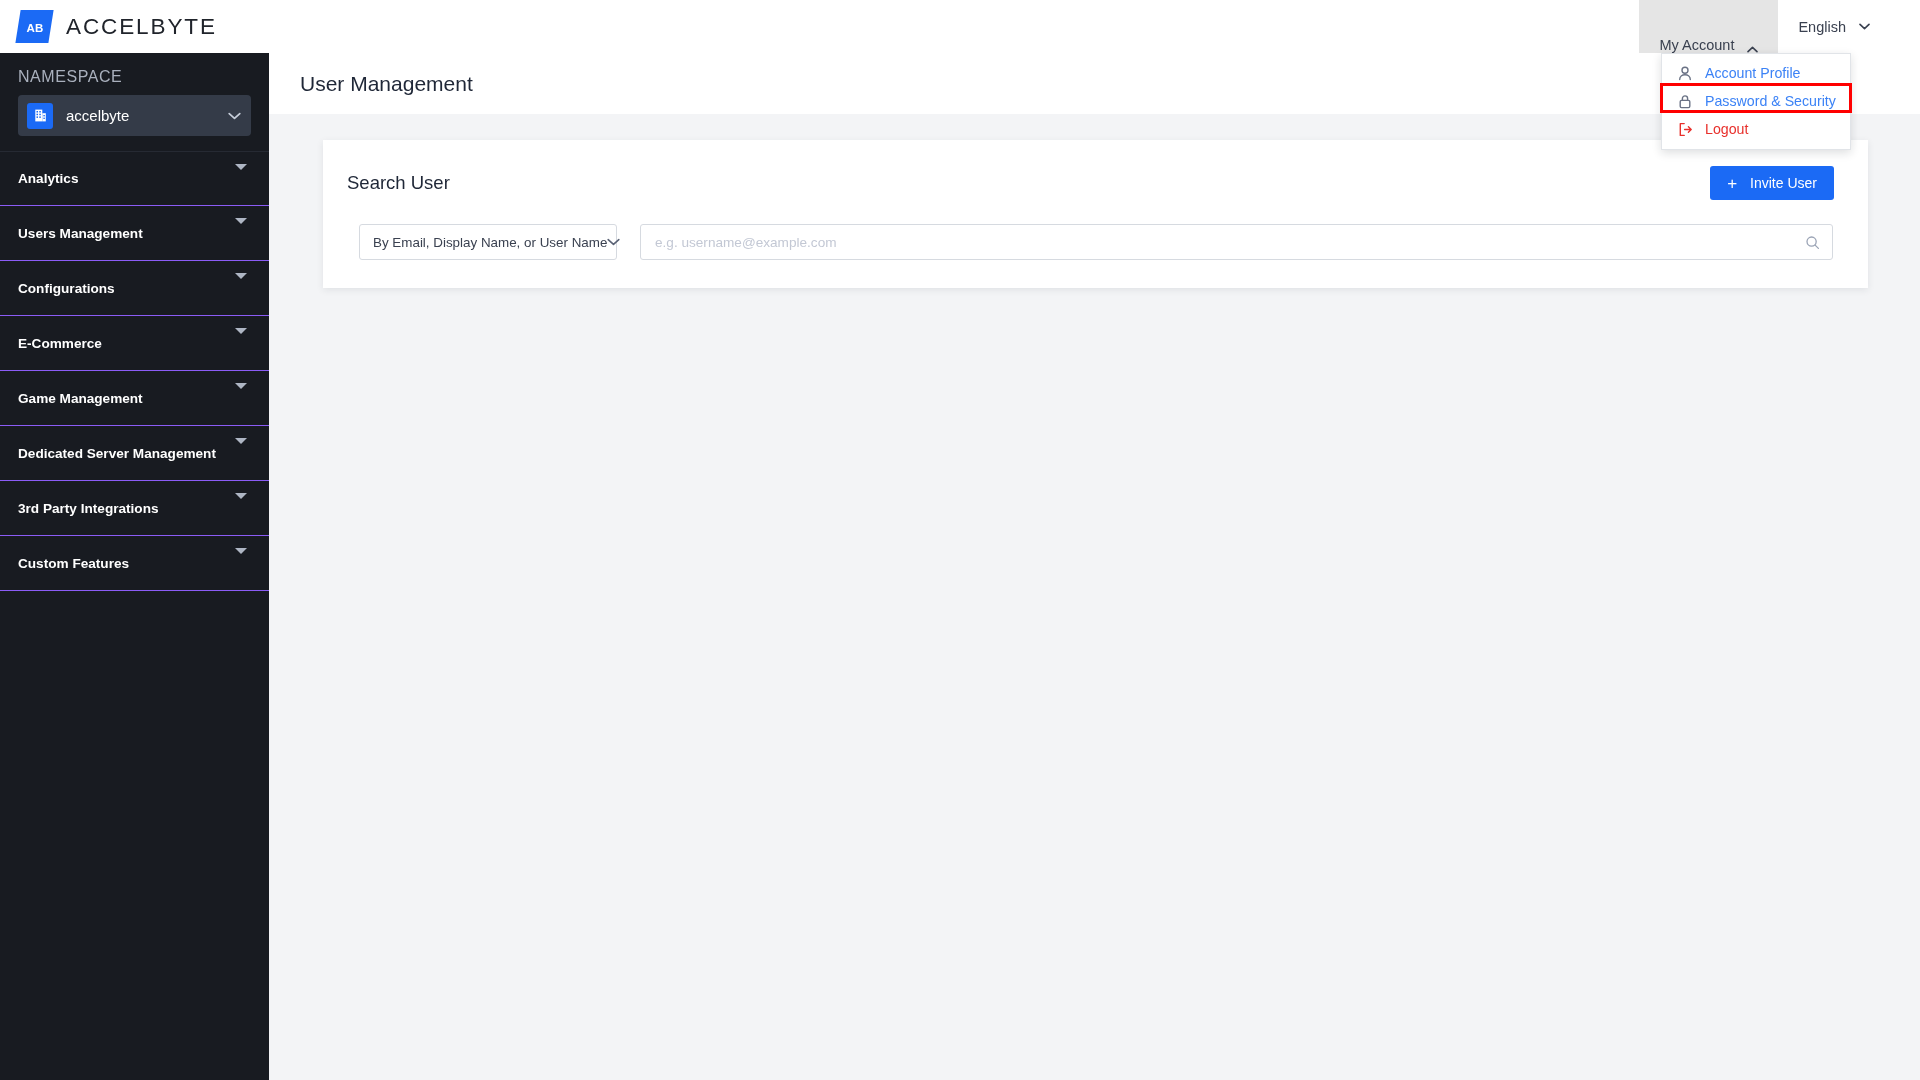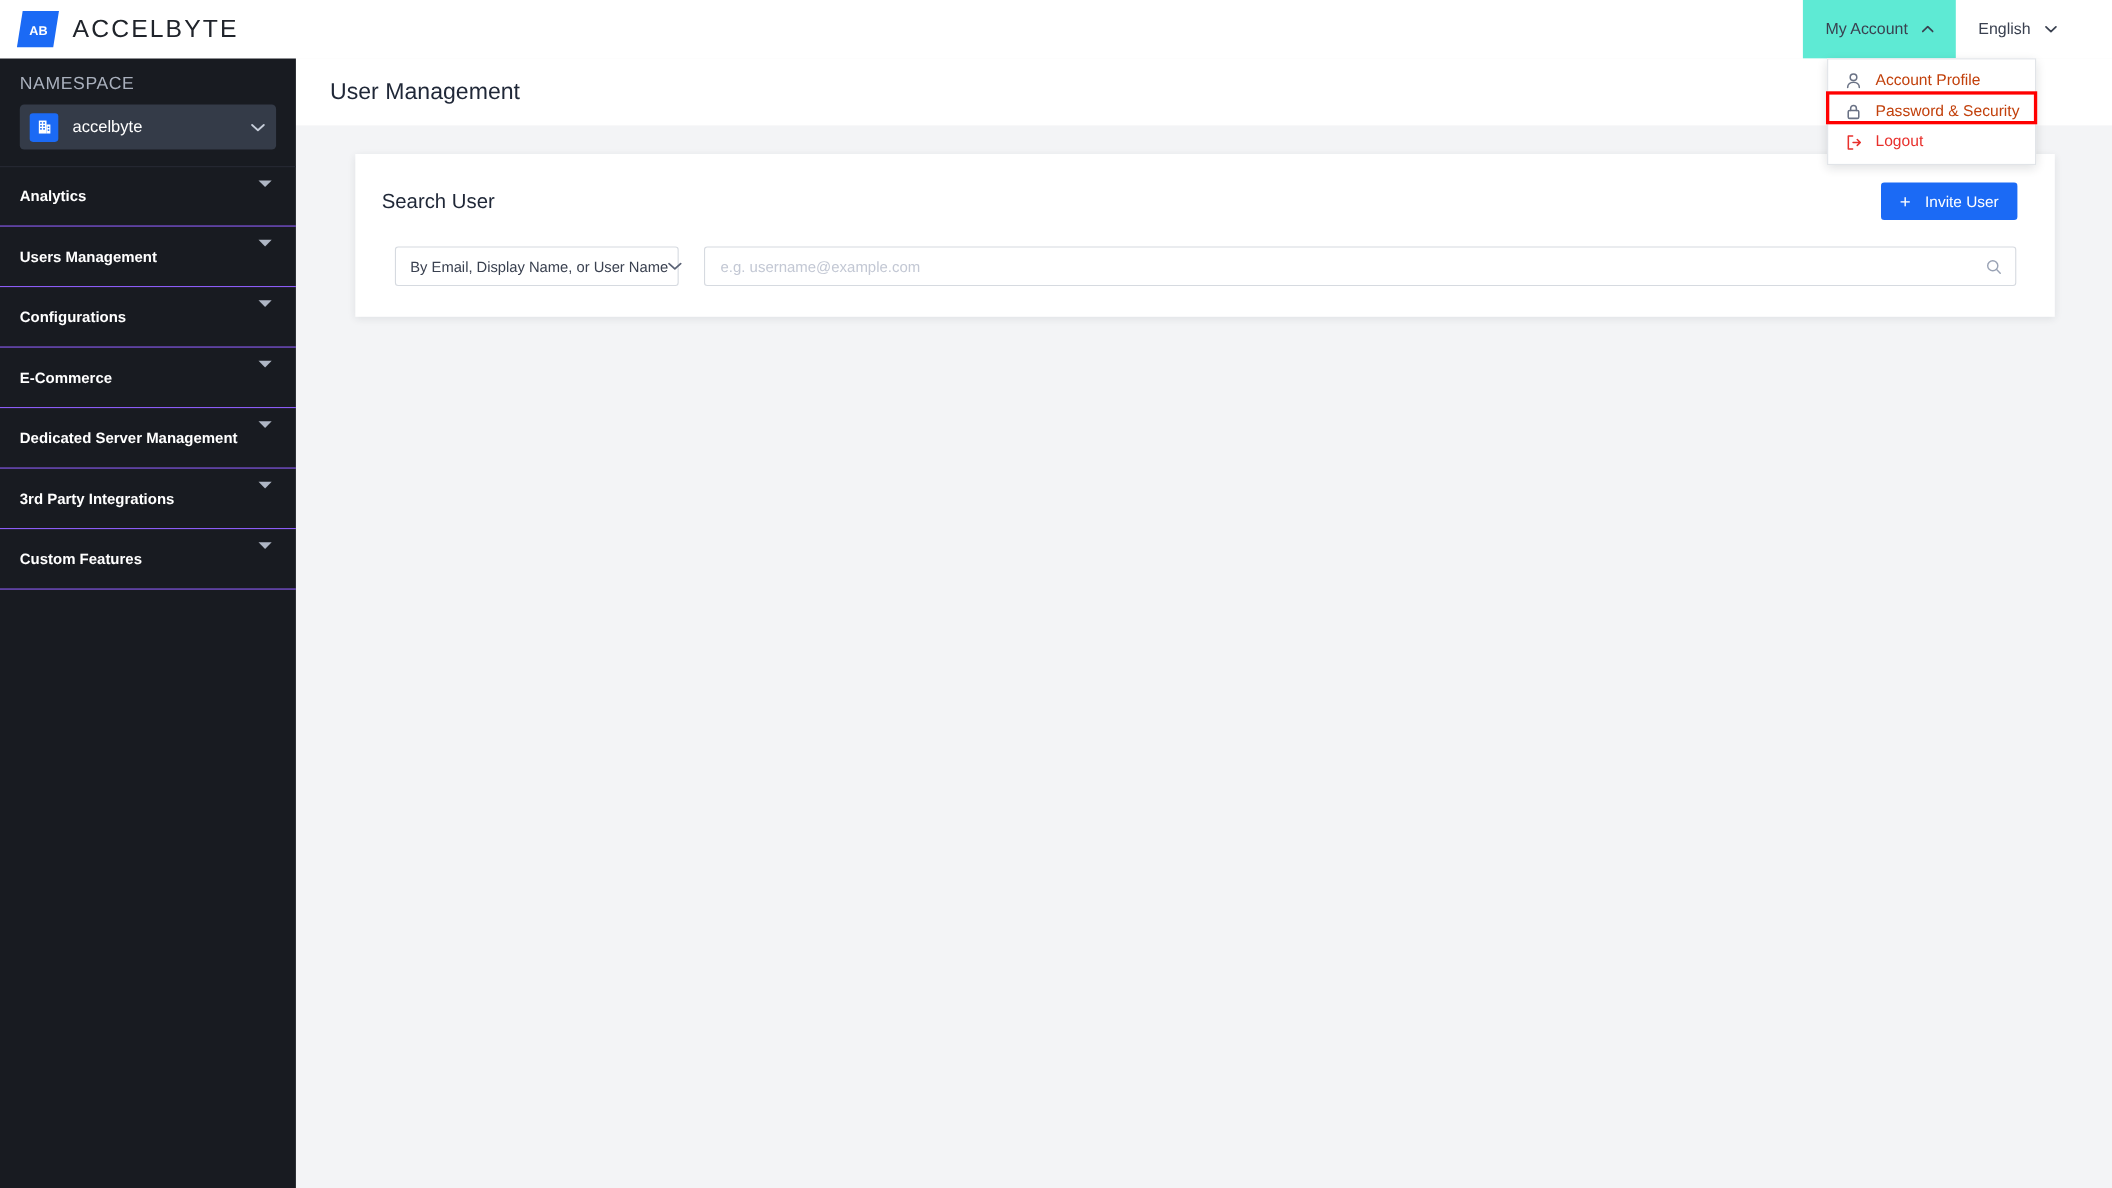--- a/index.html
+++ b/index.html
@@ -45,39 +45,39 @@
   }
   .topnav-item {
     display: flex; align-items: center; gap: 13px;
     padding: 0 20px;
     font-size: 14.5px; color: #3a4150;
     height: 53px;
     white-space: nowrap;
     cursor: pointer;
   }
   .topnav-item.first { border-left: 1px solid #e3e6ea; }
-  .topnav-item.active { background: #5eead4; }
+  .topnav-item.active { background: #e5e5e5; align-items: flex-end; }
   .topnav-right-pad { width: 30px; }
   .cv { display: block; }
 
   
   .acct-menu {
     position: absolute;
     left: 1661px; top: 53px;
     width: 190px;
     background: #ffffff;
     border: 1px solid #e1e4e8;
     box-shadow: 0 3px 9px rgba(20,25,35,.14);
     padding: 5px 0 6px 0;
     z-index: 60;
   }
   .acct-item {
     display: flex; align-items: center; gap: 12px;
     height: 28px; padding: 0 15px;
-    font-size: 14.2px; color: #c2410c;
+    font-size: 14.2px; color: #3b82f6;
     white-space: nowrap; cursor: pointer;
   }
   .acct-item.danger { color: #e8302c; }
   .acct-item .ic { width: 16px; display: flex; align-items: center; justify-content: center; flex: none; }
   .annot-box {
     position: absolute;
     left: 1660px; top: 83px;
     width: 192px; height: 30px;
     border: 3px solid #ff0000;
     z-index: 70;
@@ -317,20 +317,24 @@
     </div>
     <div class="nav-item">
       <span class="nav-label">Configurations</span>
       <span class="nav-caret"><span class="tri-down"></span></span>
     </div>
     <div class="nav-item">
       <span class="nav-label">E-Commerce</span>
       <span class="nav-caret"><span class="tri-down"></span></span>
     </div>
     <div class="nav-item">
+      <span class="nav-label">Game Management</span>
+      <span class="nav-caret"><span class="tri-down"></span></span>
+    </div>
+    <div class="nav-item">
       <span class="nav-label">Dedicated Server Management</span>
       <span class="nav-caret"><span class="tri-down"></span></span>
     </div>
     <div class="nav-item">
       <span class="nav-label">3rd Party Integrations</span>
       <span class="nav-caret"><span class="tri-down"></span></span>
     </div>
     <div class="nav-item">
       <span class="nav-label">Custom Features</span>
       <span class="nav-caret"><span class="tri-down"></span></span>

